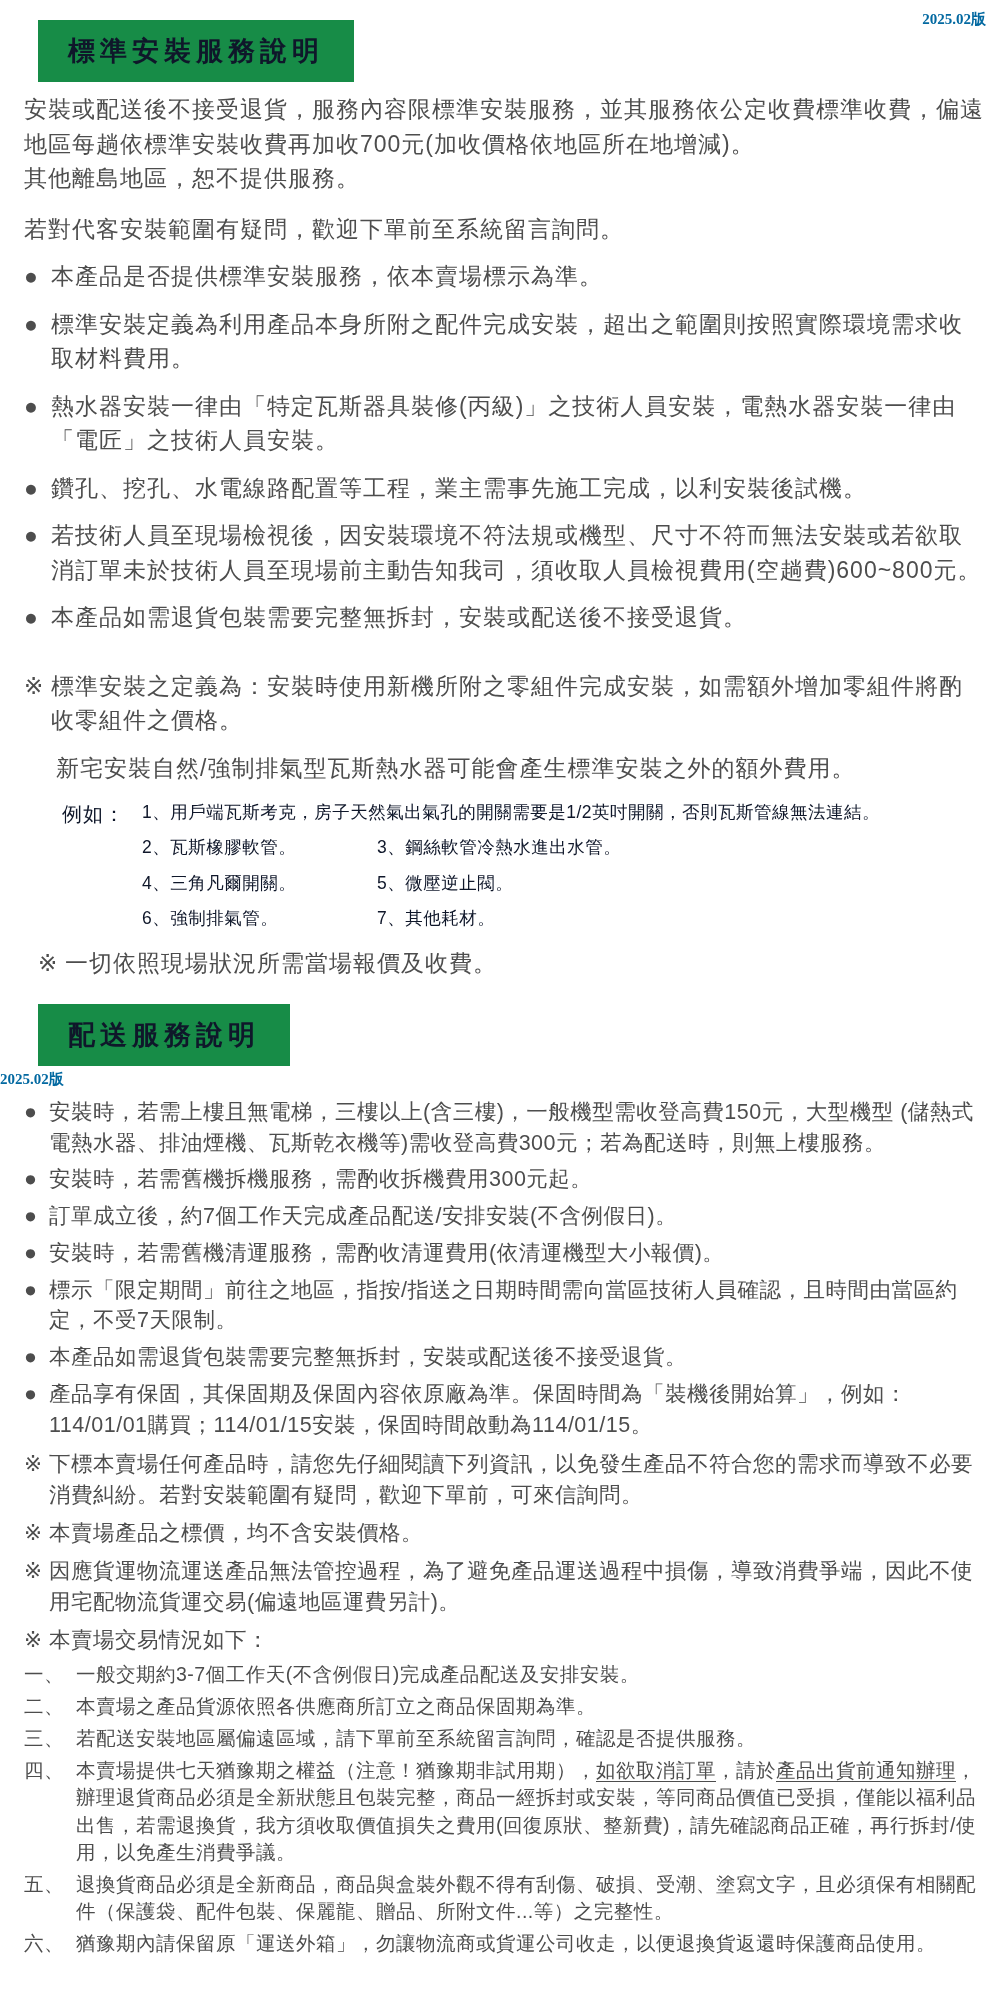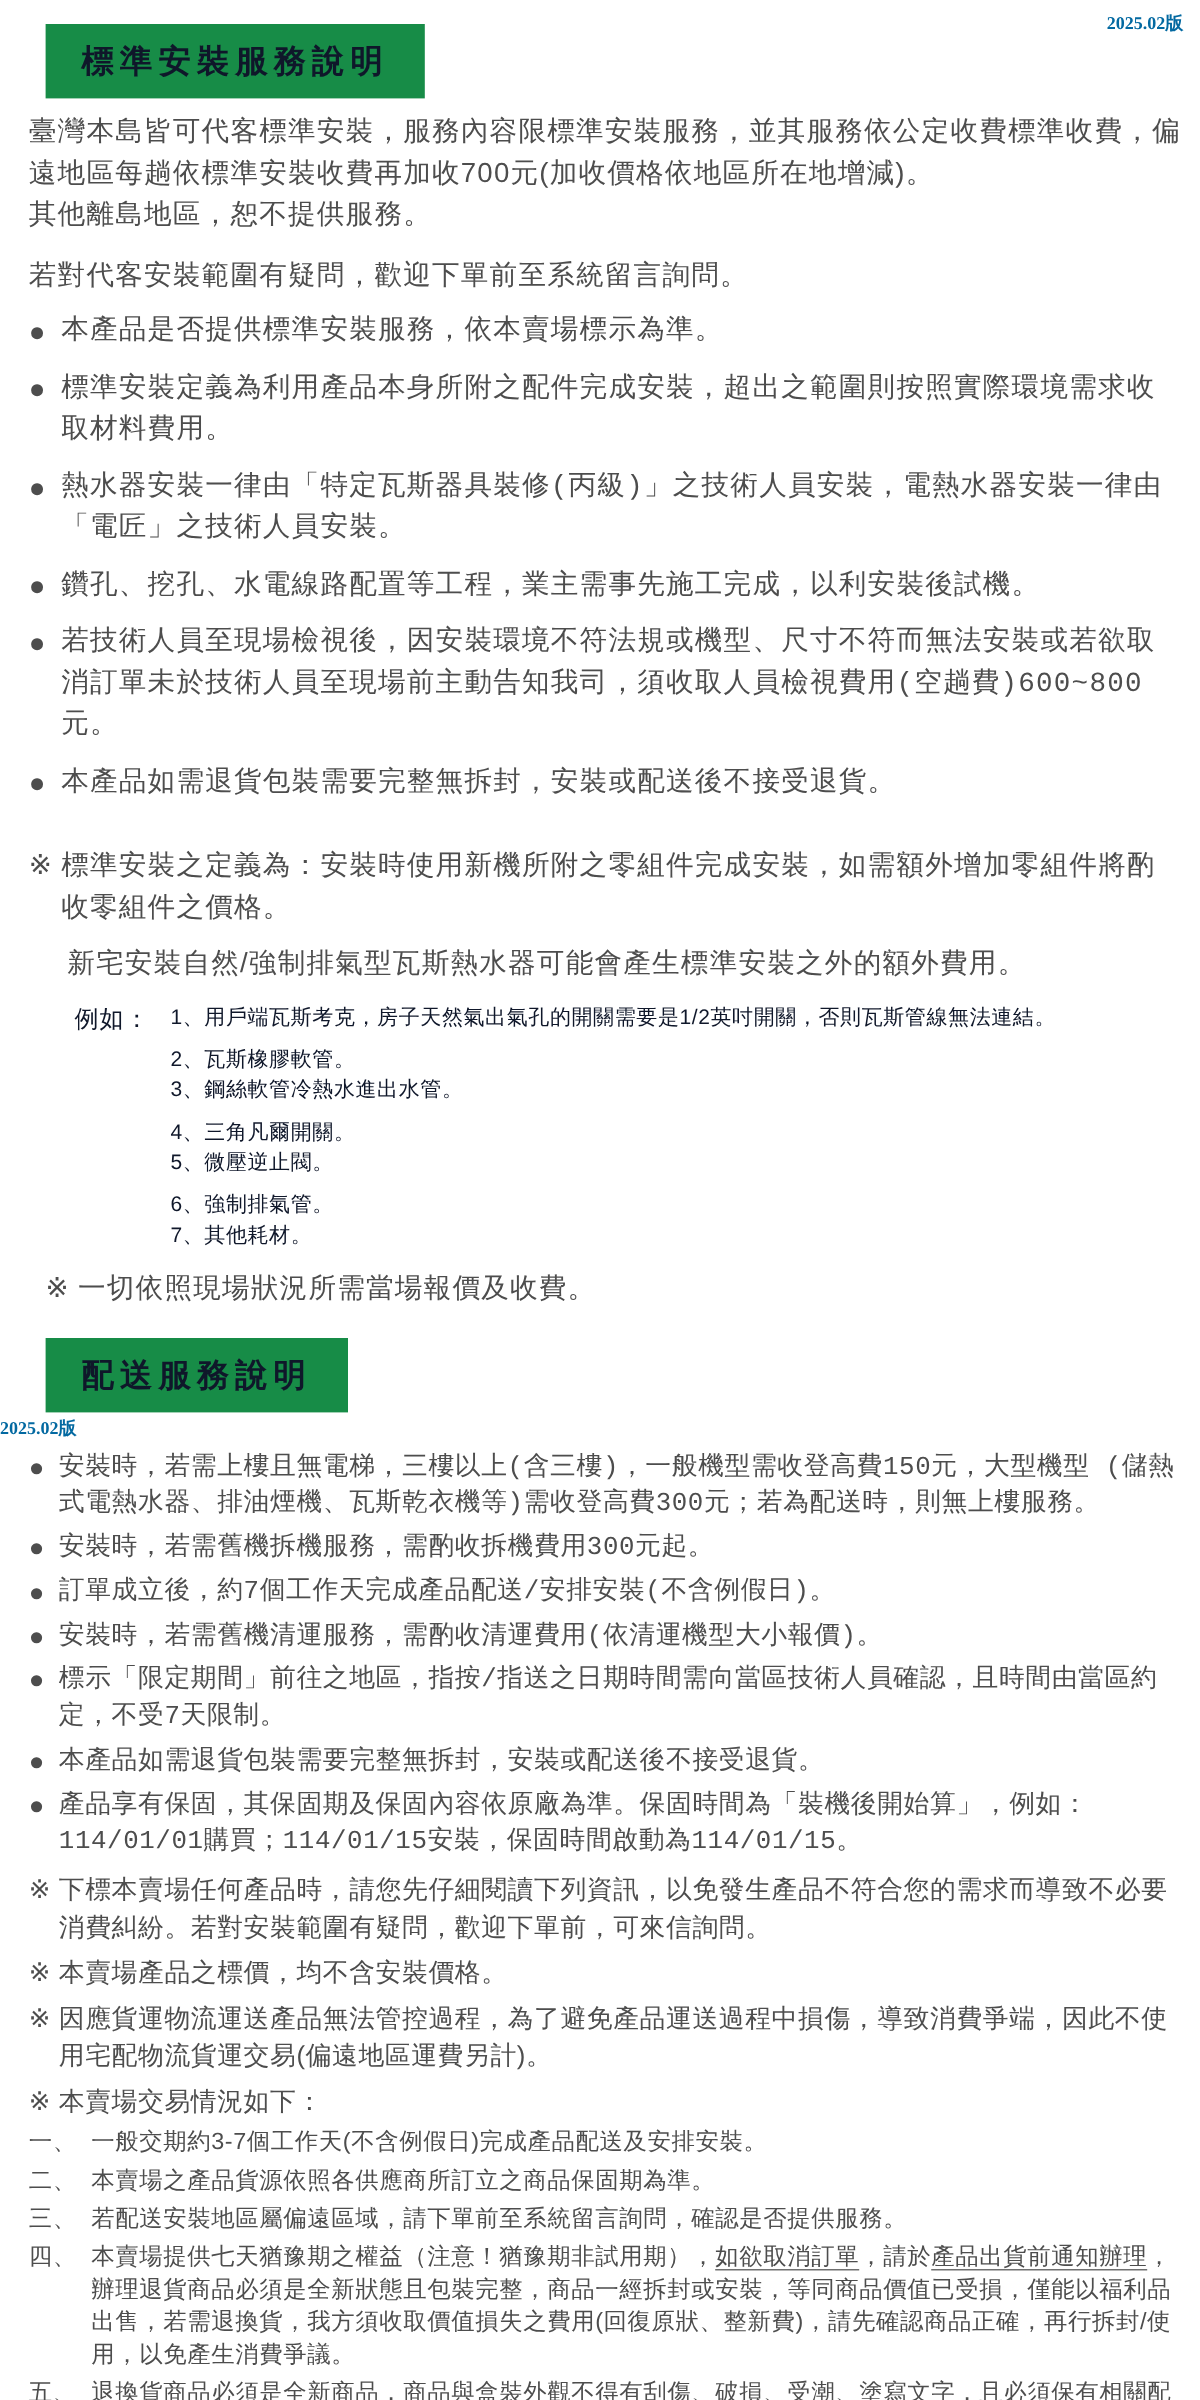--- a/index.html
+++ b/index.html
@@ -36,30 +36,30 @@
   .hdr-row .ver{padding:4px 14px 0 0;}
   .s1-hdr{margin-top:20px;}
   .body-col{padding:0 16px 0 24px;}
 
   
   .para{font-size:23px;line-height:1.5;letter-spacing:1px;}
   .p1{margin-top:10px;}
   .p3{margin-top:16px;}
   .blt{display:flex;margin-top:13px;font-size:23px;line-height:1.5;letter-spacing:1px;}
   .blt .mk{flex:0 0 27px;}
-  .blt .tx{flex:1;font-family:Liberation Mono, monospace;}
+  .blt .tx{flex:1;}
   .note{display:flex;font-size:23px;line-height:1.5;letter-spacing:1px;}
   .note .mk{flex:0 0 27px;}
   .note .tx{flex:1;}
   .note1{margin-top:34px;}
   .subpara{margin:13px 0 0 32px;}
   .examples{display:flex;margin:15px 0 0 38px;color:#0f172a;}
   .ex-label{font-size:20px;flex:0 0 80px;letter-spacing:1px;padding-top:1px;}
   .ex-content{flex:1;font-size:17.5px;line-height:1.45;letter-spacing:0.5px;}
-  .ex-row{display:flex;margin-top:10px;flex-direction:column;}
+  .ex-row{display:flex;margin-top:10px;}
   .ex-c1{width:235px;}
   .note-last{margin:14px 0 0 14px;}
 
   
   .s2-bullets{margin-top:8px;}
   .s2-bullets .blt{font-size:21.5px;line-height:1.43;margin-top:6px;letter-spacing:0.5px;}
   .s2-bullets .blt .mk{flex:0 0 25px;}
 
   
   .s3-notes{margin-top:9px;}
@@ -74,21 +74,21 @@
 </head>
 <body>
 
 <div class="page">
 
   <div class="ver ver-top">2025.02版</div>
 
   <div>
     <div class="sec-hdr s1-hdr">標準安裝服務說明</div>
     <div class="body-col">
-      <div class="para p1">臺灣本島皆可代客標準安裝，服務內容限標準安裝服務，並其服務依公定收費標準收費，偏遠地區每趟依標準安裝收費再加收700元(加收價格依地區所在地增減)。</div>
+      <div class="para p1">安裝或配送後不接受退貨，服務內容限標準安裝服務，並其服務依公定收費標準收費，偏遠地區每趟依標準安裝收費再加收700元(加收價格依地區所在地增減)。</div>
       <div class="para">其他離島地區，恕不提供服務。</div>
       <div class="para p3">若對代客安裝範圍有疑問，歡迎下單前至系統留言詢問。</div>
 
       <div class="blt">
         <span class="mk">●</span>
         <span class="tx">本產品是否提供標準安裝服務，依本賣場標示為準。</span>
       </div>
       <div class="blt">
         <span class="mk">●</span>
         <span class="tx">標準安裝定義為利用產品本身所附之配件完成安裝，超出之範圍則按照實際環境需求收取材料費用。</span>

